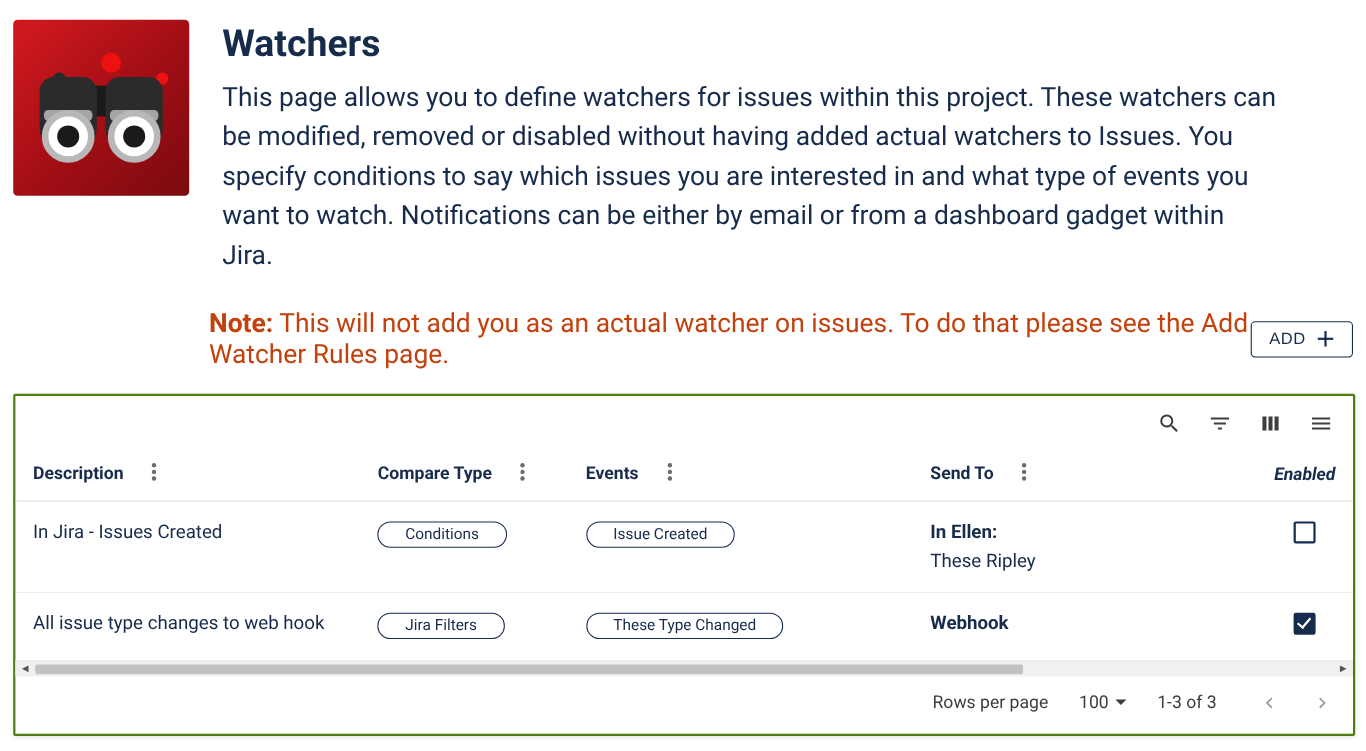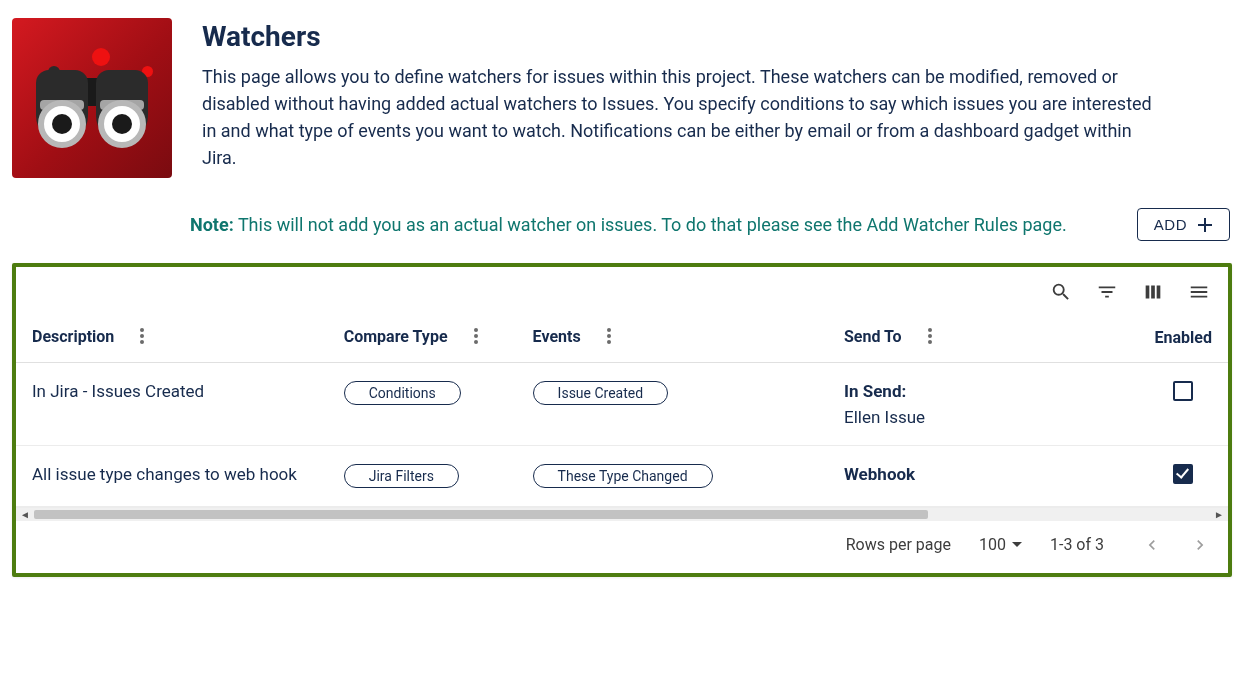--- a/index.html
+++ b/index.html
@@ -79,42 +79,42 @@
     background: #1a1a1a;
     border-radius: 6px;
   }
   .ball { position: absolute; border-radius: 50%; }
   .ball.red1 { width: 18px; height: 18px; background: #e11; top: 30px; left: 80px;}
   .ball.red2 { width: 11px; height: 11px; background: #e11; top: 48px; left: 130px;}
   .ball.dark { width: 12px; height: 12px; background: #2a2a2a; top: 48px; left: 36px;}
 
   .header-text { flex: 1; }
   .title {
-    font-size: 28px;
+    font-size: 34px;
     font-weight: 700;
     color: #172b4d;
     margin: 2px 0 10px 0;
   }
   .description {
-    font-size: 18px;
+    font-size: 24px;
     color: #172b4d;
     line-height: 1.5;
     margin: 0;
     max-width: 960px;
   }
   .note-row {
     display: flex;
     align-items: center;
     justify-content: space-between;
     margin-top: 30px;
     padding-left: 178px;
   }
   .note {
-    font-size: 18px;
-    color: #0f766e;
+    font-size: 24px;
+    color: #c2410c;
   }
   .note b { font-weight: 700; }
   .add-btn {
     display: inline-flex;
     align-items: center;
     gap: 10px;
     padding: 7px 16px;
     border: 1px solid #172b4d;
     border-radius: 4px;
     color: #172b4d;
@@ -131,21 +131,21 @@
   .plus-icon::before, .plus-icon::after {
     content: "";
     position: absolute;
     background: #172b4d;
   }
   .plus-icon::before { left: 7px; top: 1px; width: 2px; height: 14px; }
   .plus-icon::after { top: 7px; left: 1px; height: 2px; width: 14px; }
 
   .card {
     margin-top: 22px;
-    border: 4px solid #4d7c0f;
+    border: 2px solid #4d7c0f;
     border-radius: 2px;
     box-shadow: 0 1px 3px rgba(0,0,0,0.08);
   }
   .toolbar {
     display: flex;
     justify-content: flex-end;
     gap: 24px;
     padding: 14px 18px 10px;
   }
   .toolbar svg { width: 22px; height: 22px; fill: #3d3d3d; cursor: pointer; }
@@ -340,31 +340,31 @@
               <span class="col-menu"><span class="vdots"><span></span></span></span>
             </th>
             <th style="width:320px">
               <span>Events</span>
               <span class="col-menu"><span class="vdots"><span></span></span></span>
             </th>
             <th style="width:320px">
               <span>Send To</span>
               <span class="col-menu"><span class="vdots"><span></span></span></span>
             </th>
-            <th style="width:80px; text-align:right;">
+            <th style="width:80px; text-align:right;font-style:italic;">
               <span>Enabled</span>
             </th>
           </tr>
         </thead>
         <tbody id="tbody">
             <tr>
               <td>In Jira - Issues Created</td>
               <td><span class="chip">Conditions</span></td>
               <td><span class="chip">Issue Created</span></td>
-              <td class="sendto"><b>In Send:</b><span class="sub">Ellen Issue</span></td>
+              <td class="sendto"><b>In Ellen:</b><span class="sub">These Ripley</span></td>
               <td style="text-align: center;"><span class="checkbox"></span></td>
             </tr>
             <tr>
               <td>All issue type changes to web hook</td>
               <td><span class="chip">Jira Filters</span></td>
               <td><span class="chip">These Type Changed</span></td>
               <td class="sendto"><b>Webhook</b></td>
               <td style="text-align: center;"><span class="checkbox checked"></span></td>
             </tr>
           </tbody>

